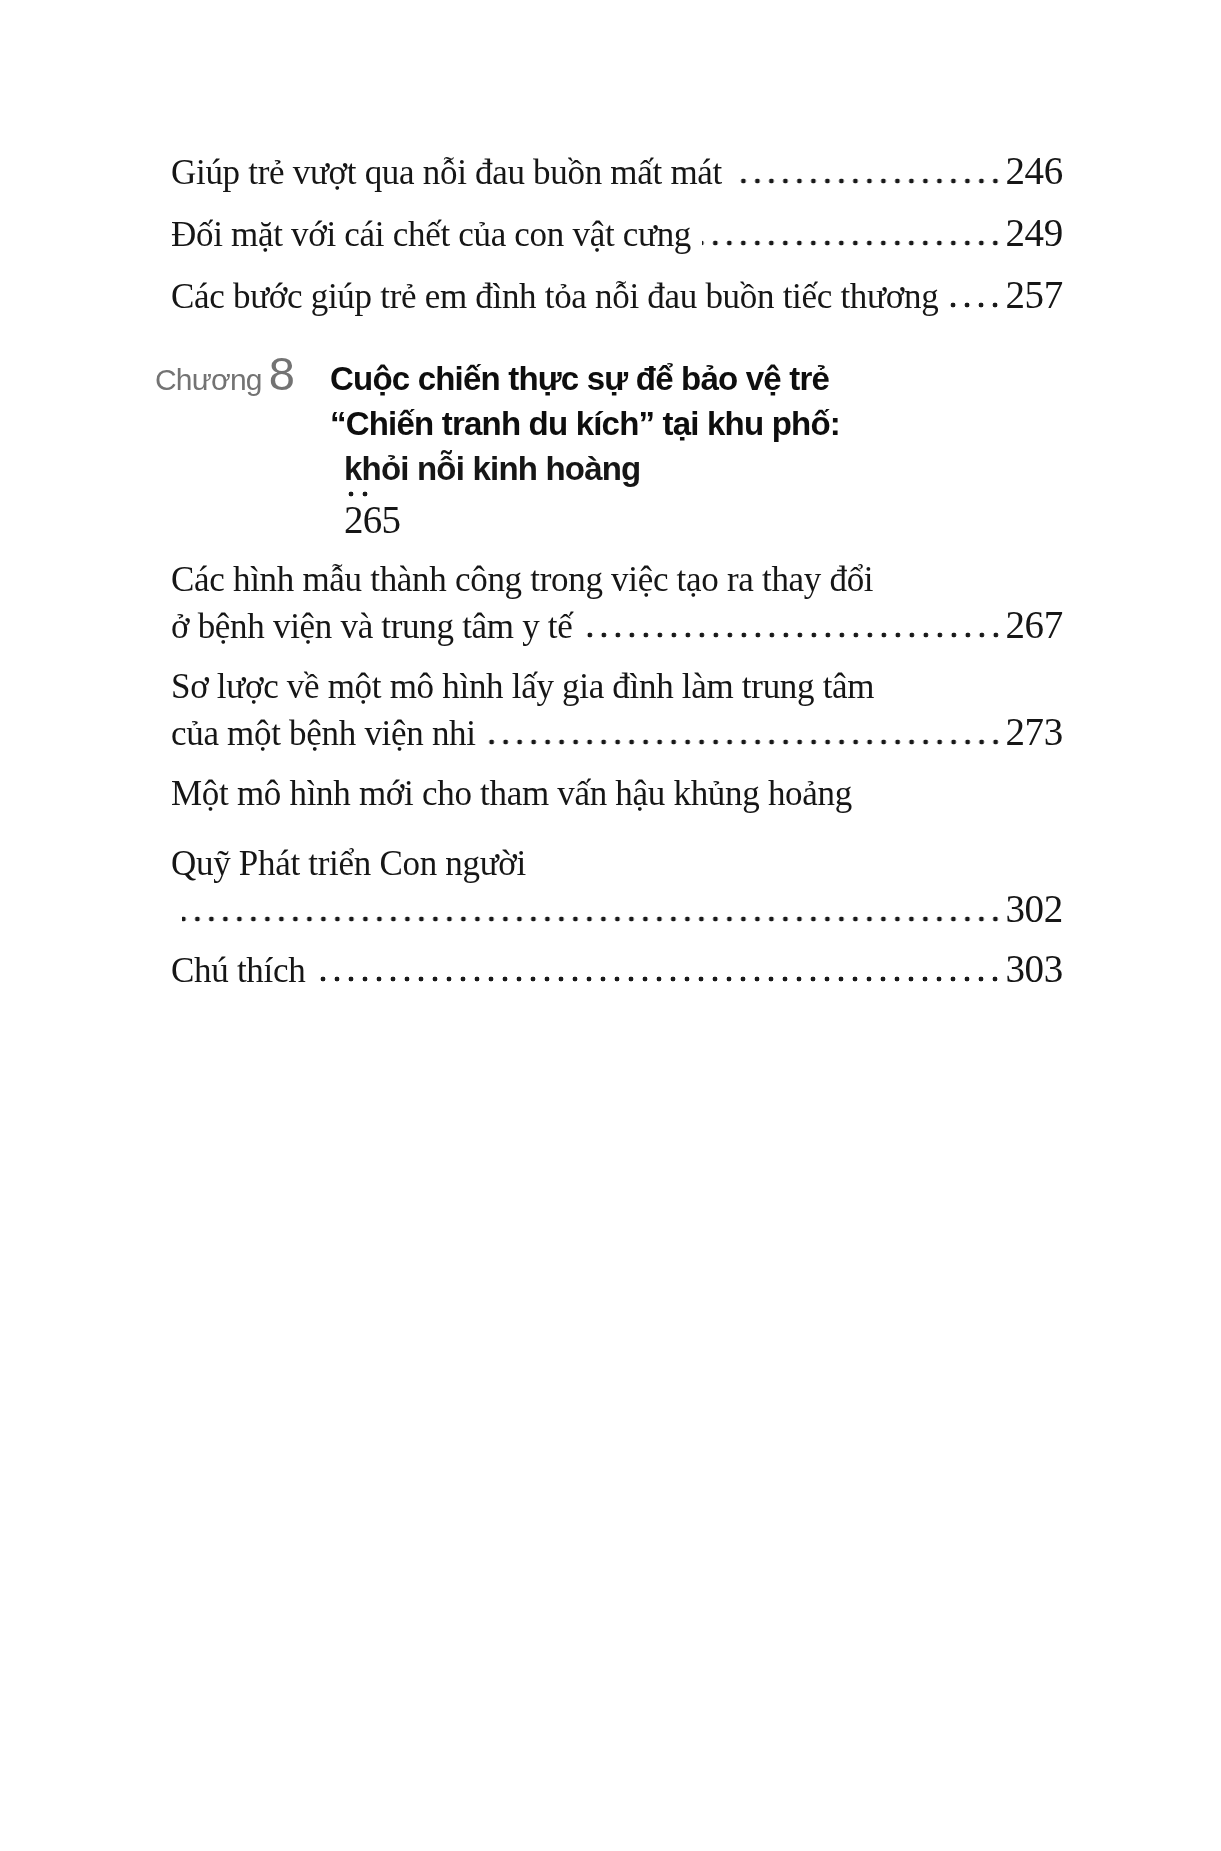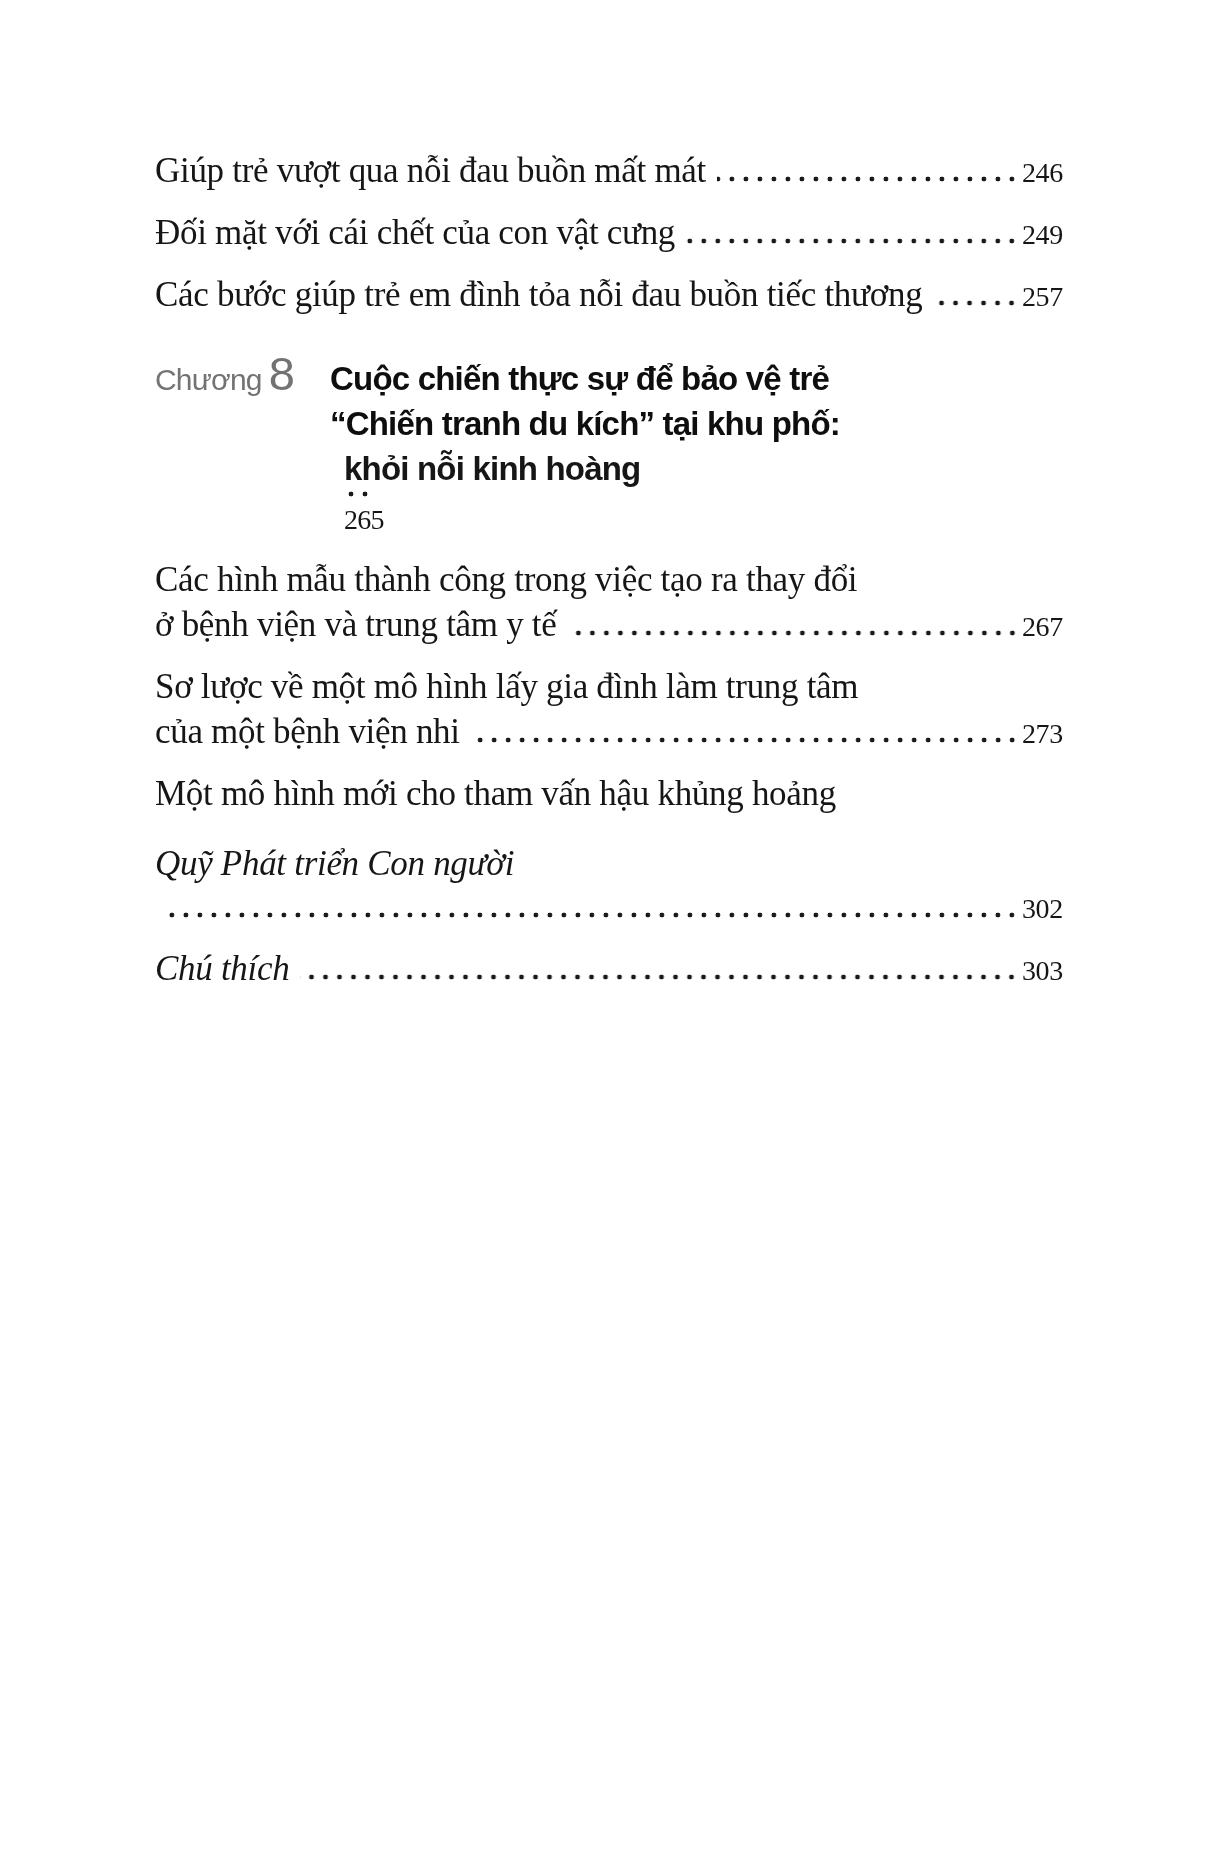--- a/index.html
+++ b/index.html
@@ -9,21 +9,21 @@
     height: 1851px;
     margin: 0 auto;
     background: #ffffff;
     box-sizing: border-box;
     padding: 148px 158px 0 155px;
     overflow: hidden;
     color: #161616;
     font-family: "Liberation Serif", serif;
   }
   .toc { width: 100%; }
-  .entry { margin: 0 0 15px 0; }
+  .entry { margin: 0 0 15px 16px; }
   .entry-line, .toc-line {
     font-size: 35px;
     line-height: 45px;
     letter-spacing: -0.3px;
     color: #161616;
   }
   .toc-line { display: flex; align-items: baseline; }
   .toc-line .t { white-space: nowrap; }
   .leader {
     flex: 1 1 auto;
@@ -32,21 +32,21 @@
     margin: 0 3px 0 11px;
     background-image: radial-gradient(circle, #191919 2.1px, rgba(0,0,0,0) 2.7px);
     background-size: 14px 6px;
     background-repeat: repeat-x;
     background-position: right center;
   }
   .pg {
     font-family: "Liberation Serif", serif;
     font-style: normal;
     font-weight: normal;
-    font-size: 28px;
+    font-size: 39px;
     white-space: nowrap;
   }
   
   .chapter {
     display: flex;
     align-items: baseline;
     margin: 27px 0 15px 0;
   }
   .ch-label {
     flex: 0 0 175px;
@@ -68,21 +68,21 @@
   }
   .ch-title .toc-line {
     font-family: "Liberation Sans", sans-serif;
     font-weight: bold;
     font-size: 33px;
     letter-spacing: -0.8px;
     flex-direction: column;
   }
   .ch-title .leader { margin-left: 14px; }
   
-  .italic .entry-line, .italic .toc-line .t { font-style: italic; }
+  .italic .entry-line, .italic .toc-line .t { }
   .group-gap { margin-top: 25px; }
 </style>
 </head>
 <body>
 
 <div class="page">
   <div class="toc">
 
     <div class="entry">
       <div class="toc-line">

